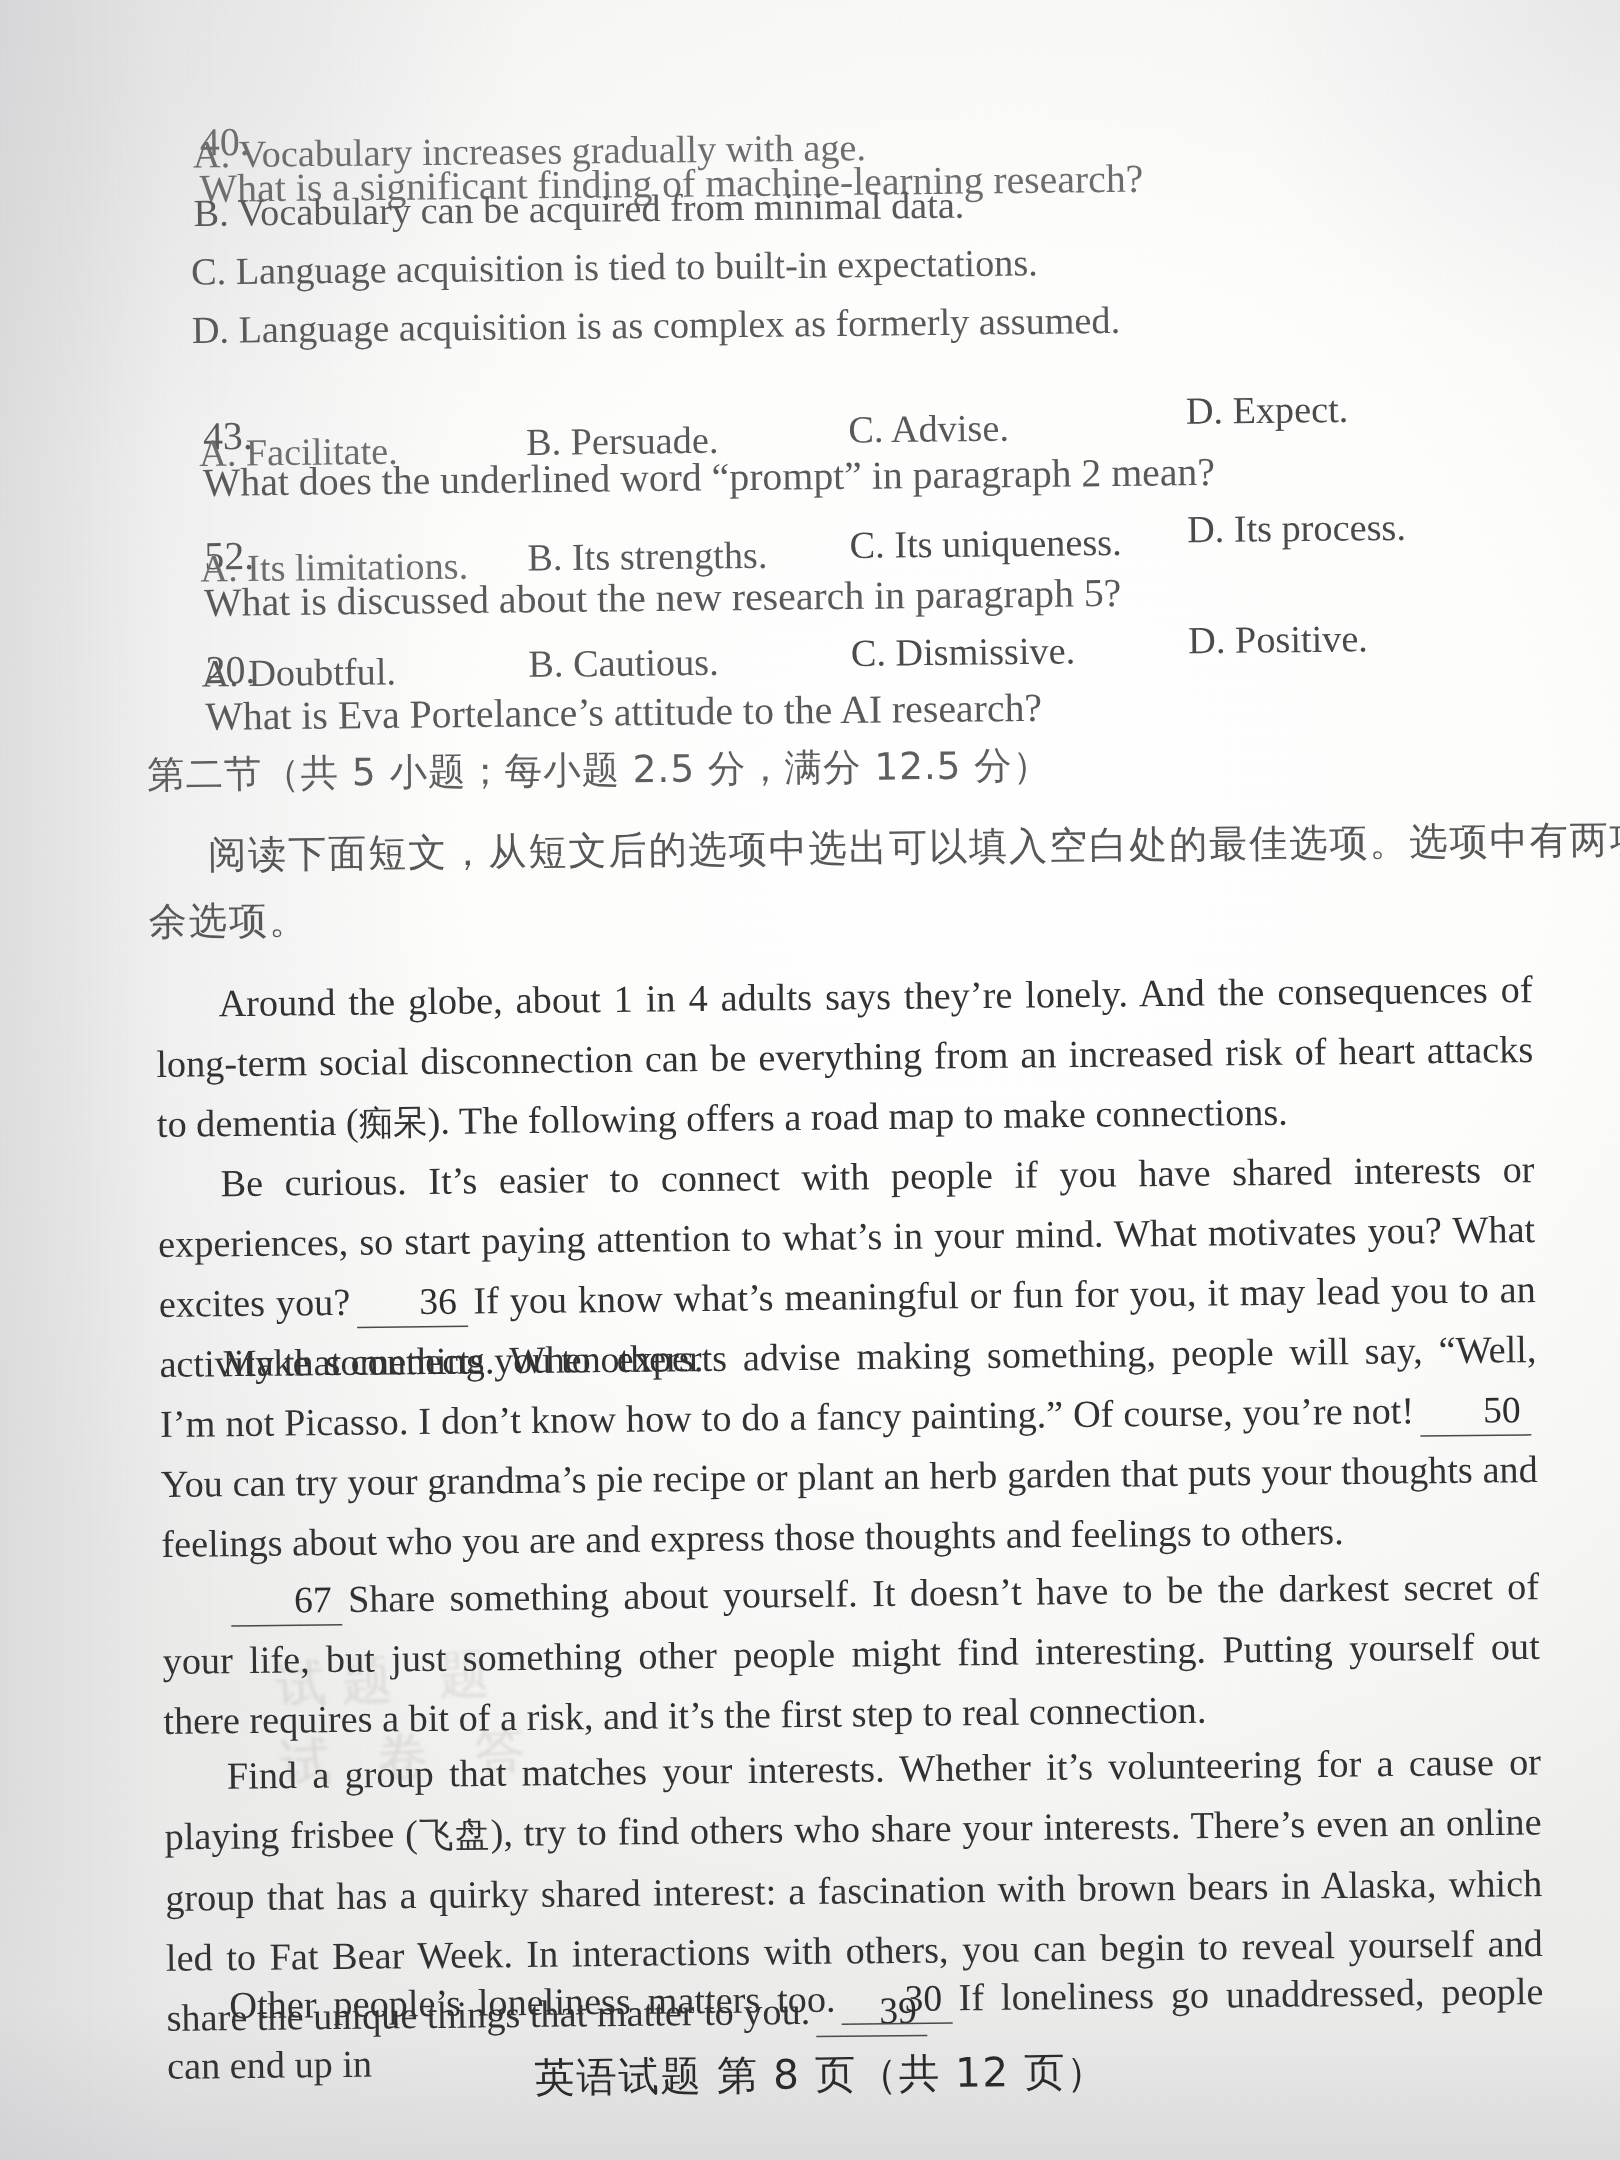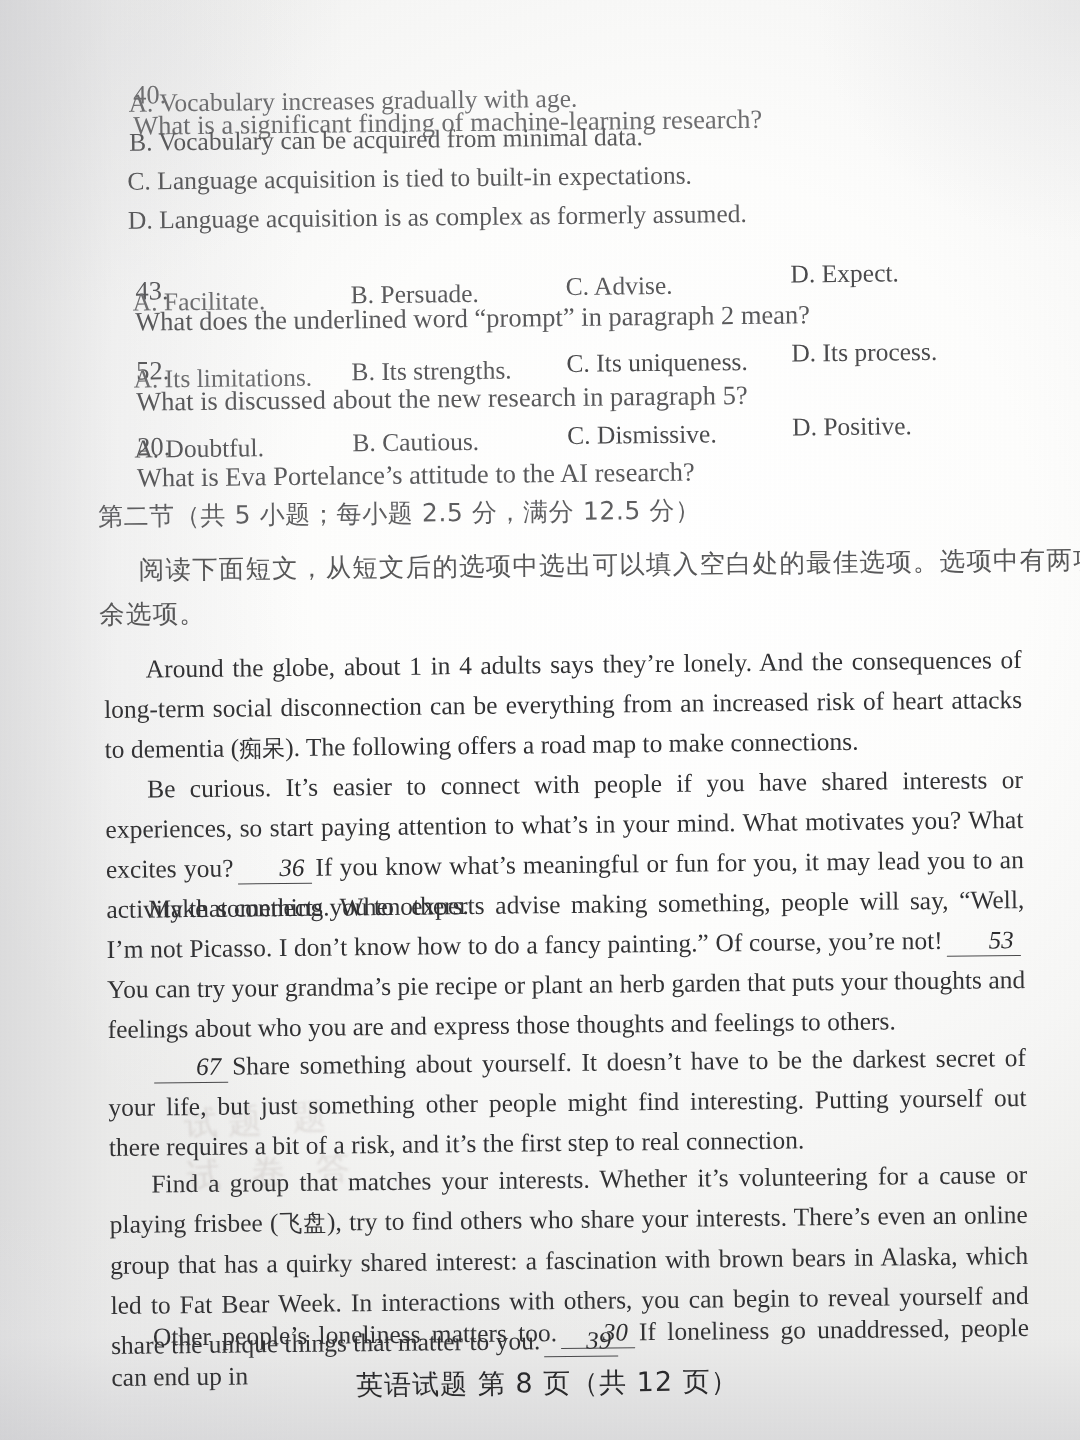--- a/index.html
+++ b/index.html
@@ -138,21 +138,20 @@
   
   .blank {
     display: inline-block;
     min-width: 74px;
     text-align: center;
     border-bottom: 1.6px solid #4a4a4c;
     line-height: 30px;
     margin: 0 4px;
     font-size: 25px;
     color: #2e2e30;
-    font-style: italic;
   }
 
   
   .footer {
     position: absolute;
     left: 0;
     right: 0;
     top: 1365px;
     text-align: center;
     font-family: "DejaVu Sans", "Liberation Sans", sans-serif;
@@ -222,21 +221,21 @@
 
     <div class="para" style="left:104px; top:645px; width:918px;">
       <span>Around the globe, about 1 in 4 adults says they’re lonely. And the consequences of long-term social disconnection can be everything from an increased risk of heart attacks to dementia (</span><span class="zh">痴呆</span><span>). The following offers a road map to make connections.</span>
     </div>
 
     <div class="para" style="left:104px; top:765px; width:918px;">
       <span>Be curious. It’s easier to connect with people if you have shared interests or experiences, so start paying attention to what’s in your mind. What motivates you? What excites you?</span><span class="blank">36</span><span>If you know what’s meaningful or fun for you, it may lead you to an activity that connects you to others.</span>
     </div>
 
     <div class="para" style="left:104px; top:885px; width:918px;">
-      <span>Make something. When experts advise making something, people will say, “Well, I’m not Picasso. I don’t know how to do a fancy painting.” Of course, you’re not!</span><span class="blank">53</span><span>You can try your grandma’s pie recipe or plant an herb garden that puts your thoughts and feelings about who you are and express those thoughts and feelings to others.</span>
+      <span>Make something. When experts advise making something, people will say, “Well, I’m not Picasso. I don’t know how to do a fancy painting.” Of course, you’re not!</span><span class="blank">50</span><span>You can try your grandma’s pie recipe or plant an herb garden that puts your thoughts and feelings about who you are and express those thoughts and feelings to others.</span>
     </div>
 
     <div class="para noindent" style="left:104px; top:1043px; width:918px; text-indent:42px;">
       <span class="blank">67</span><span>Share something about yourself. It doesn’t have to be the darkest secret of your life, but just something other people might find interesting. Putting yourself out there requires a bit of a risk, and it’s the first step to real connection.</span>
     </div>
 
     <div class="para" style="left:104px; top:1160px; width:918px;">
       <span>Find a group that matches your interests. Whether it’s volunteering for a cause or playing frisbee (</span><span class="zh">飞盘</span><span>), try to find others who share your interests. There’s even an online group that has a quirky shared interest: a fascination with brown bears in Alaska, which led to Fat Bear Week. In interactions with others, you can begin to reveal yourself and share the unique things that matter to you.</span><span class="blank">39</span>
     </div>
 

